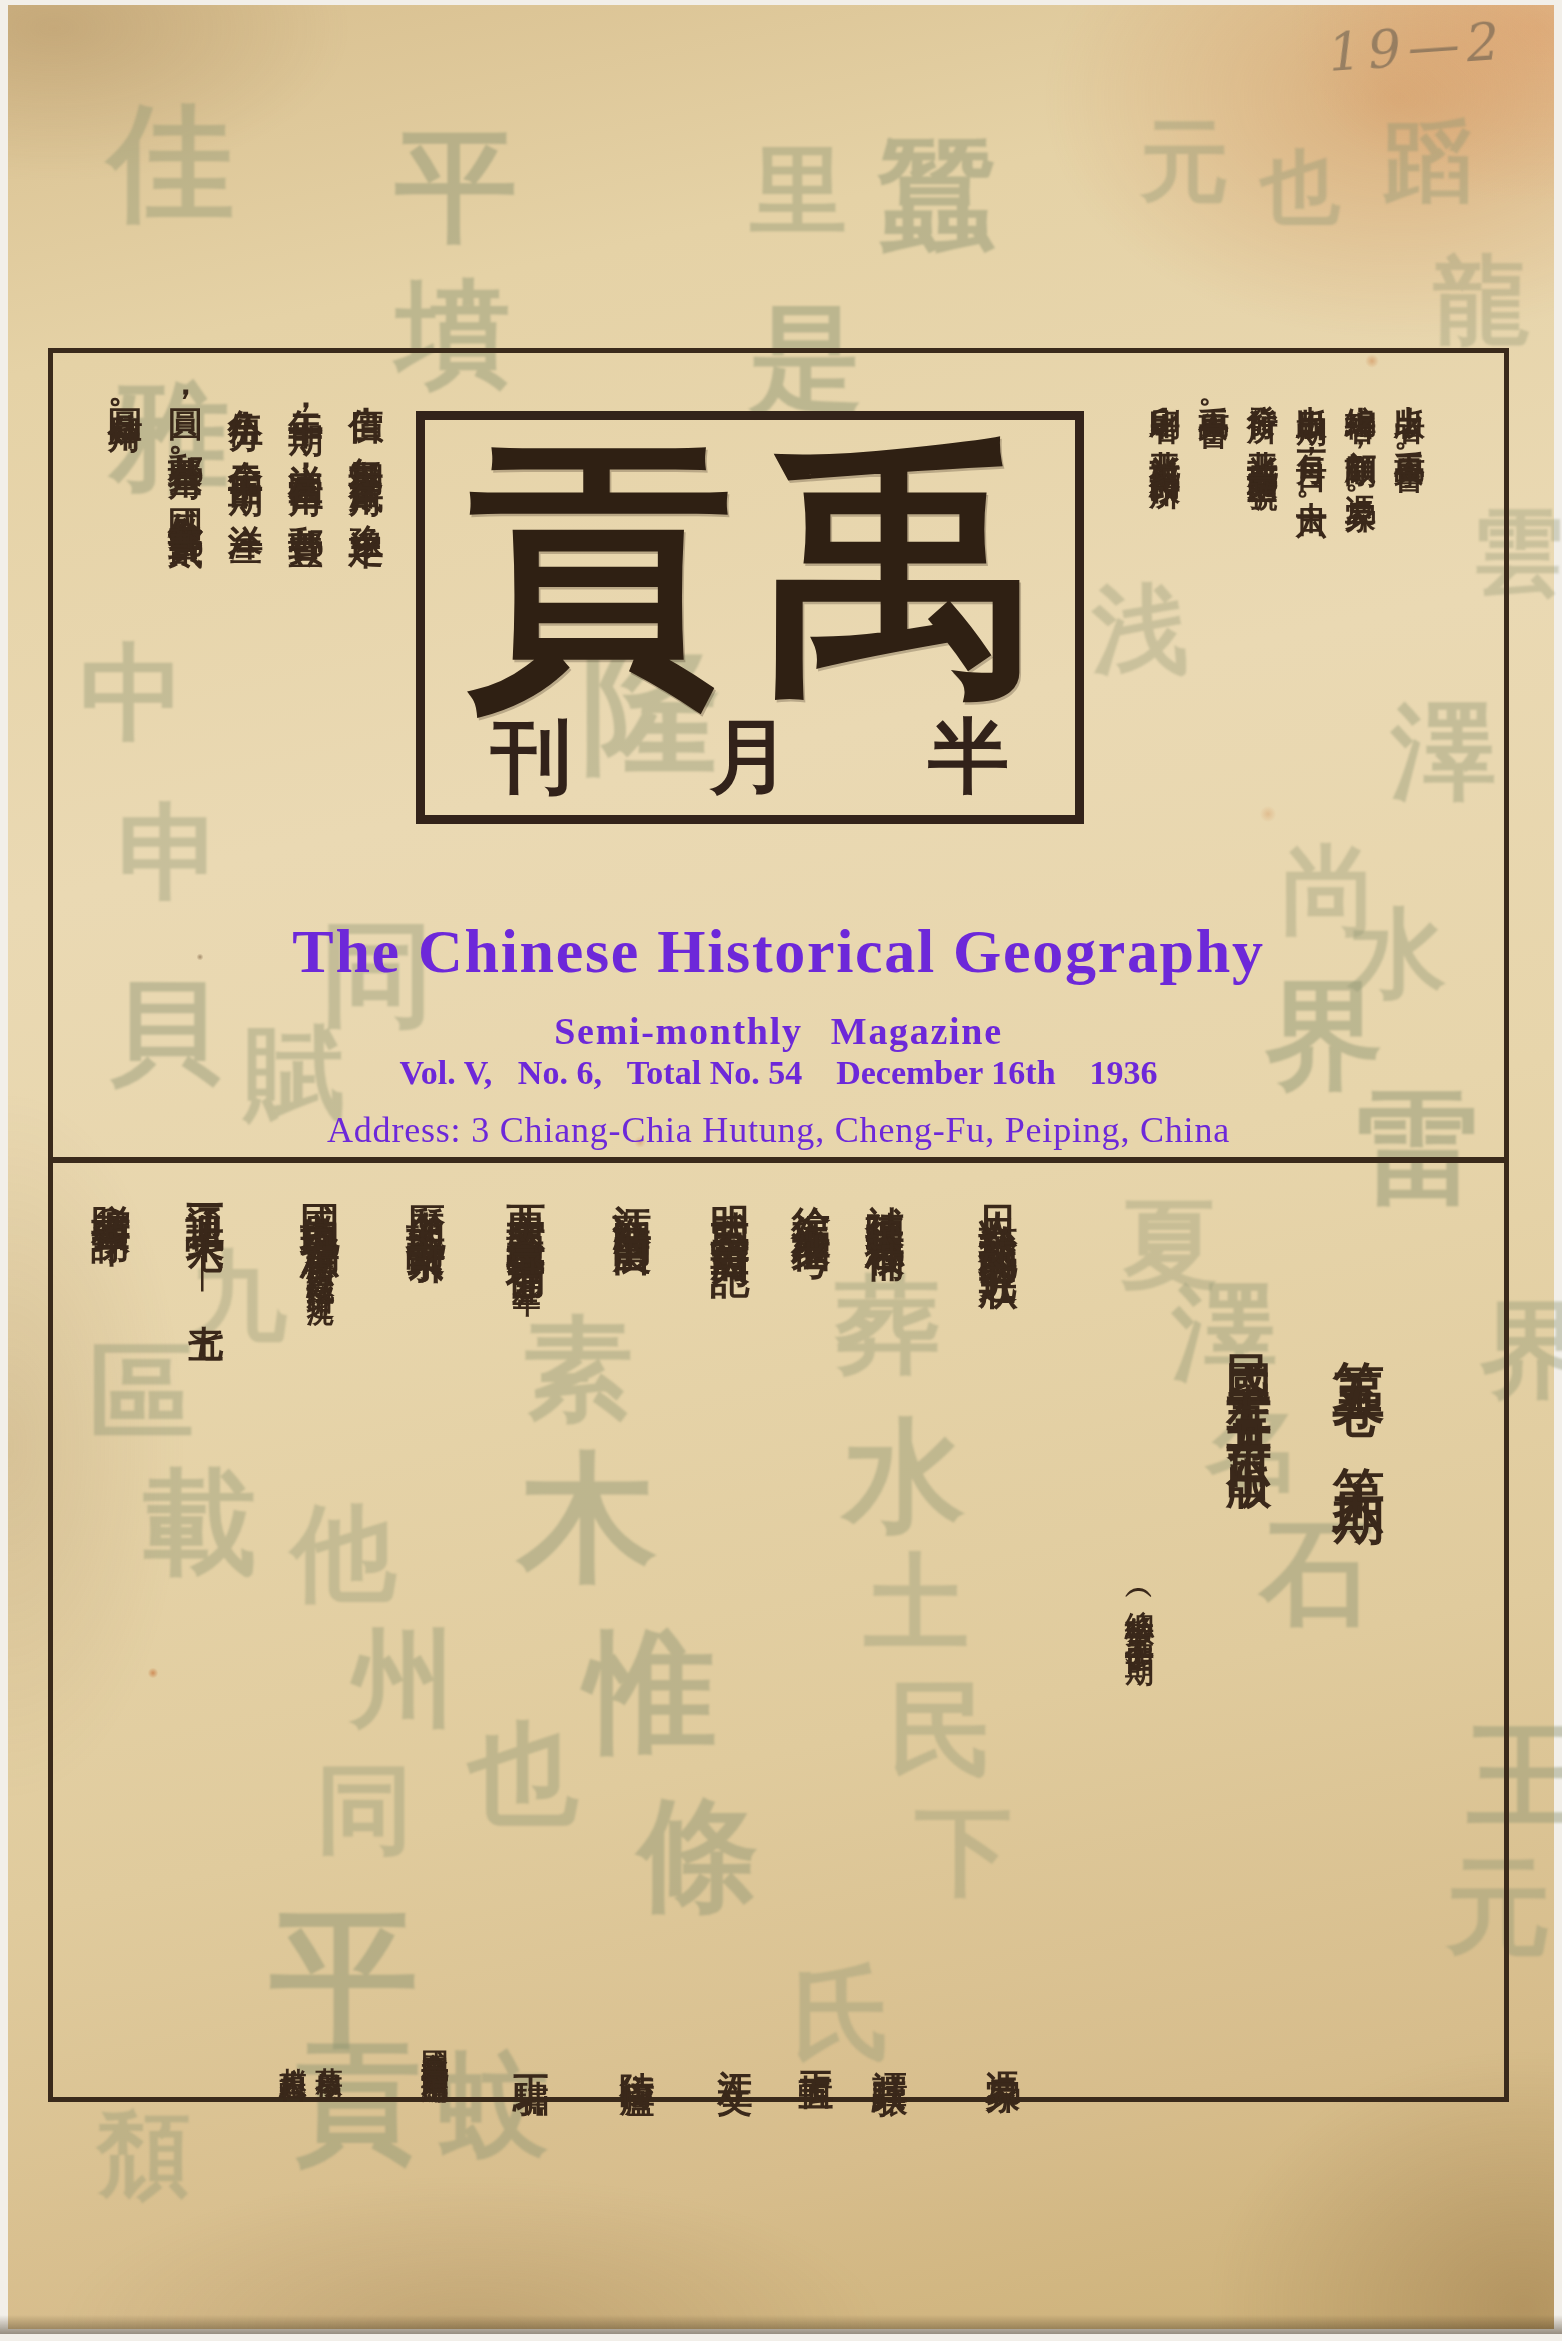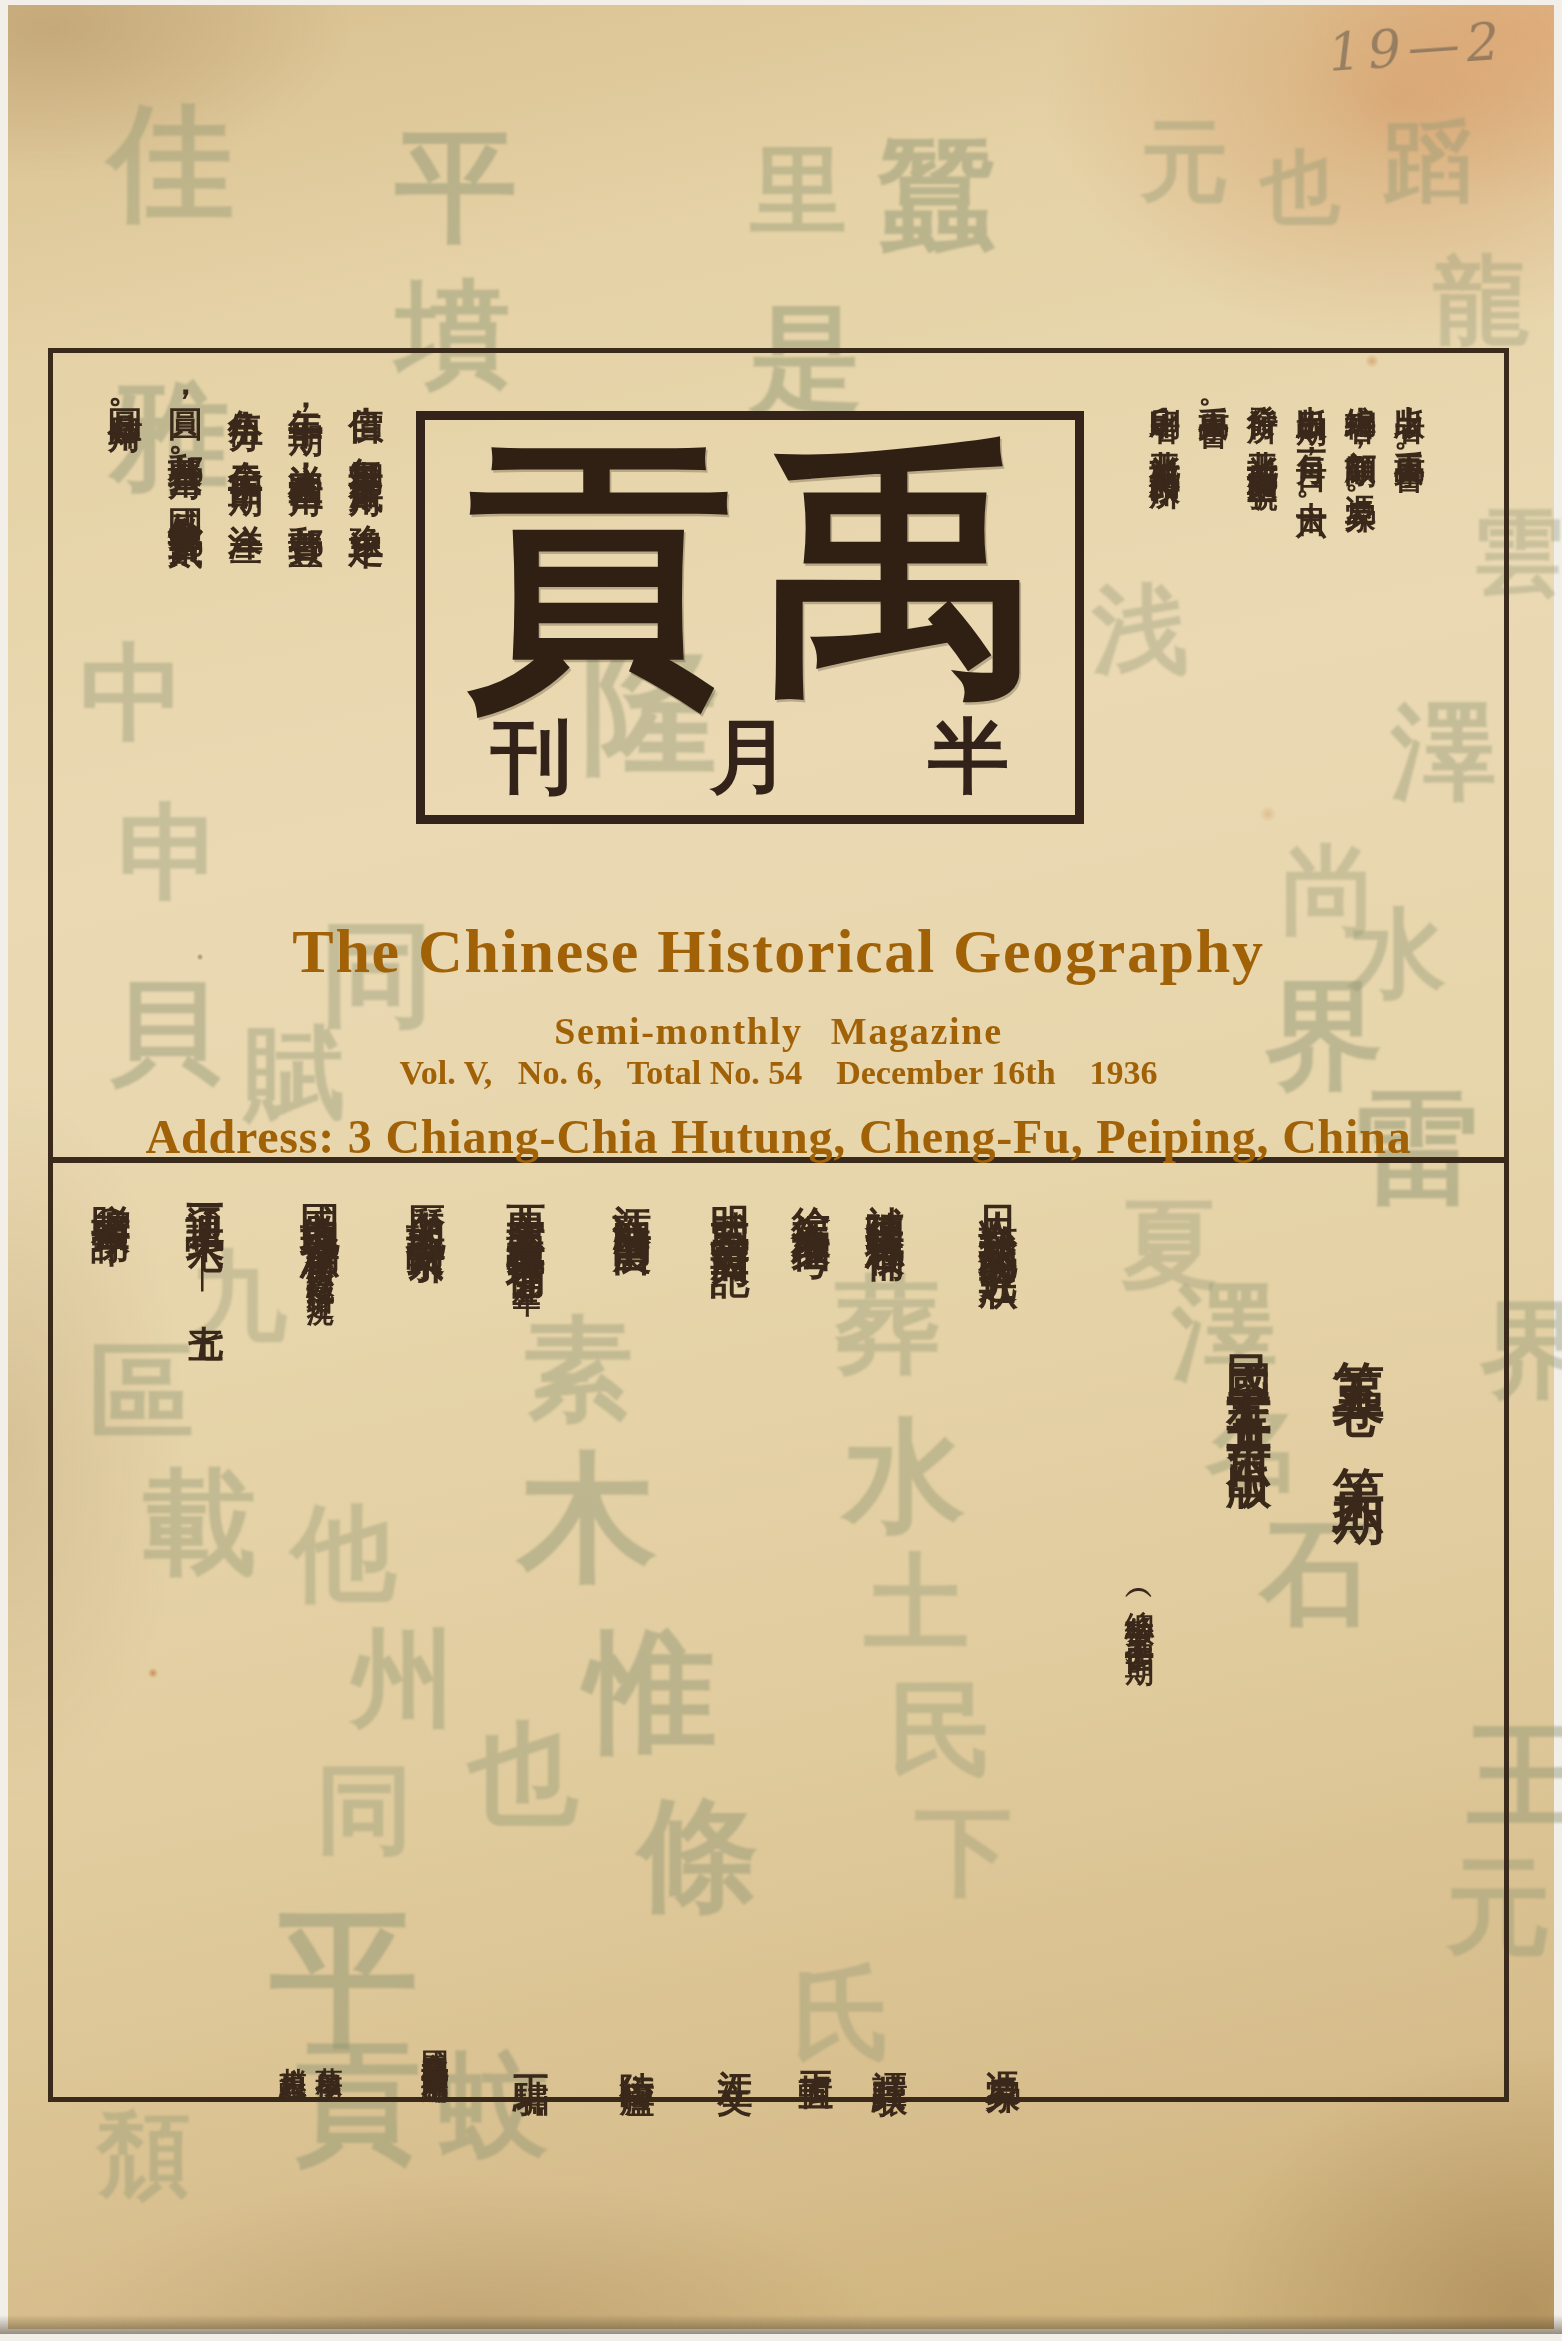--- a/index.html
+++ b/index.html
@@ -58,25 +58,25 @@
   #masthead{position:absolute;left:416px;top:411px;width:668px;height:413px;
     border:9.3px solid #33231713;box-sizing:border-box;border:9.3px solid #33231a;}
   .title-row{display:flex;flex-direction:row-reverse;justify-content:space-around;
     padding:17px 25px 0;}
   .big-char{font-size:268px;line-height:1.02;font-weight:700;color:#2f2013;
     text-shadow:1.7px 2.5px 0 rgba(47,32,19,.25);}
   .subtitle-row{display:flex;flex-direction:row-reverse;justify-content:space-between;
     padding:6.7px 66px 0;}
   .sub-char{font-size:81px;line-height:1;font-weight:700;color:#32221a;}
 
-  .en{position:absolute;left:48px;width:1461px;text-align:center;color:#a16207;}
+  .en{position:absolute;left:48px;width:1461px;text-align:center;color:#6d28d9;}
   #en-title{top:916px;font-size:62px;font-weight:700;letter-spacing:1.7px;}
   #en-sub{top:1009px;font-size:38px;font-weight:700;letter-spacing:1.7px;word-spacing:17px;}
   #en-issue{top:1054px;font-size:34px;font-weight:700;white-space:pre;}
-  #en-address{top:1109px;font-size:48px;font-weight:700;letter-spacing:0.8px;}
+  #en-address{top:1109px;font-size:36px;font-weight:400;letter-spacing:0.8px;}
 
   .toc-col{position:absolute;top:1174px;height:882px;writing-mode:vertical-rl;color:#3a281a;}
   .toc-title{font-size:39px;letter-spacing:5.9px;font-weight:600;}
   .toc-note{font-size:28px;letter-spacing:6.7px;font-weight:600;}
   .toc-note.big{font-size:35px;letter-spacing:5.9px;}
   .toc-author{position:absolute;bottom:0;right:0;font-size:35px;letter-spacing:4.2px;
     font-weight:600;white-space:pre-line;}
   .toc-author.small{font-size:27px;letter-spacing:2.5px;}
 
   .c1{left:1329px;width:64px;padding-top:145px;font-size:52px;font-weight:700;letter-spacing:13.5px;}

